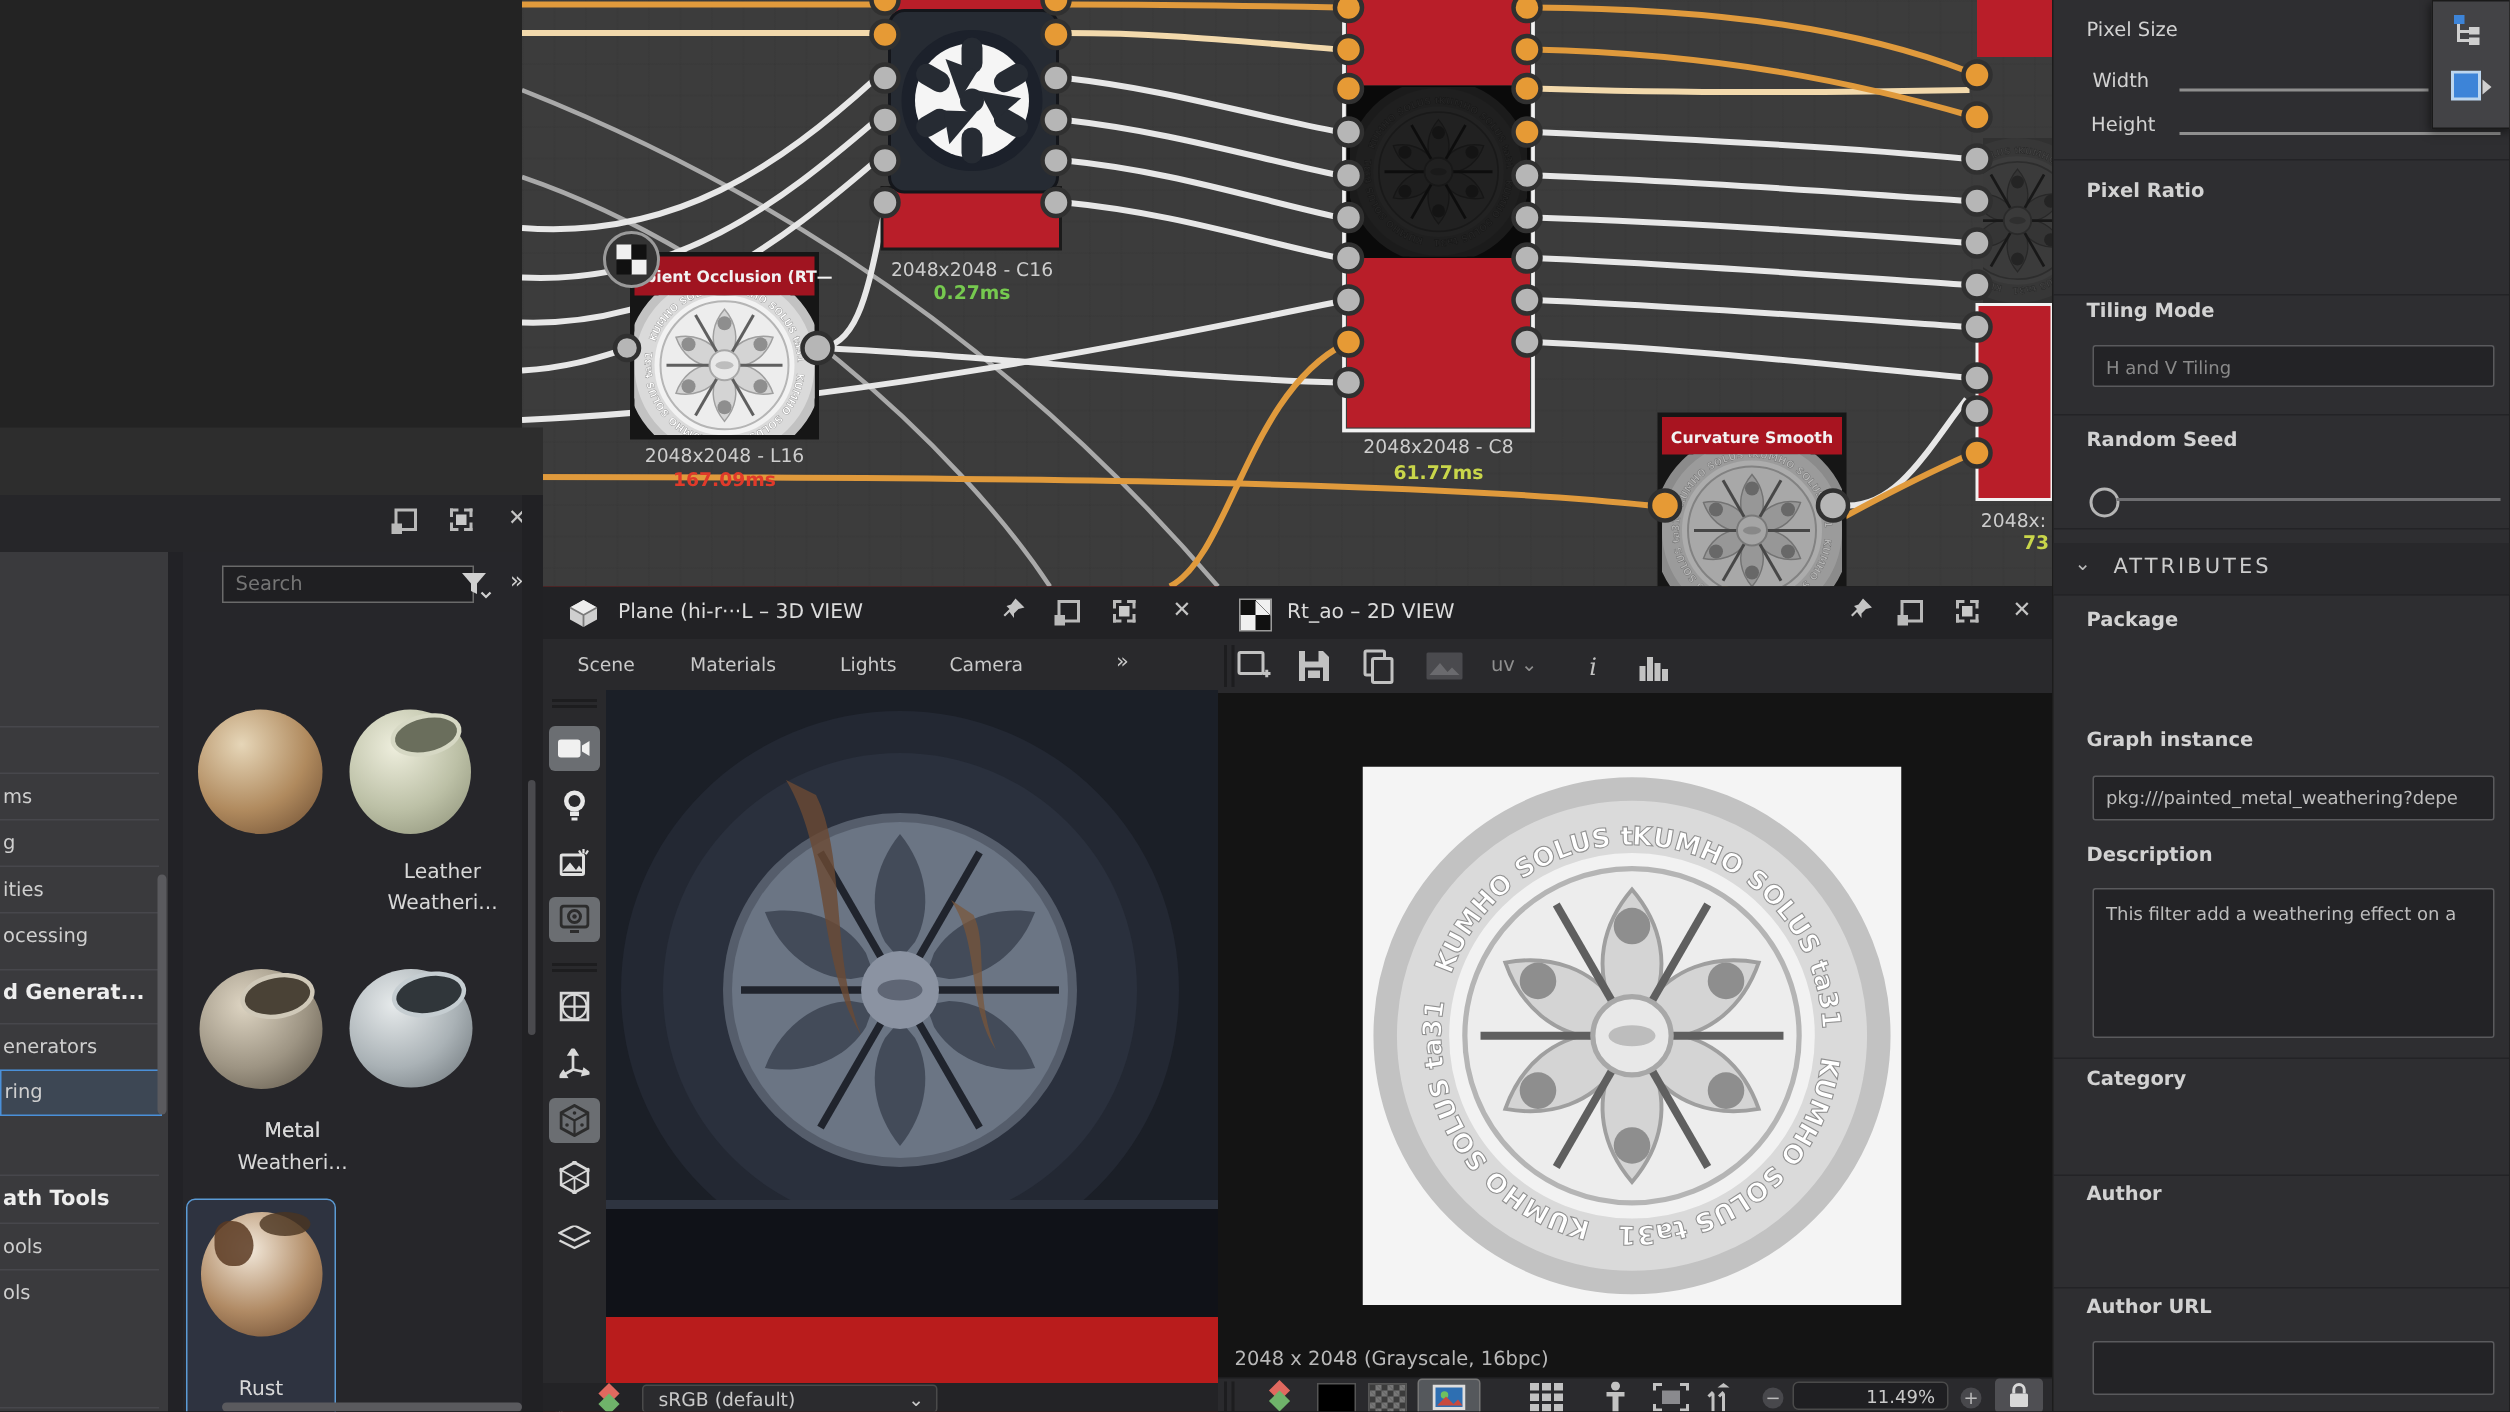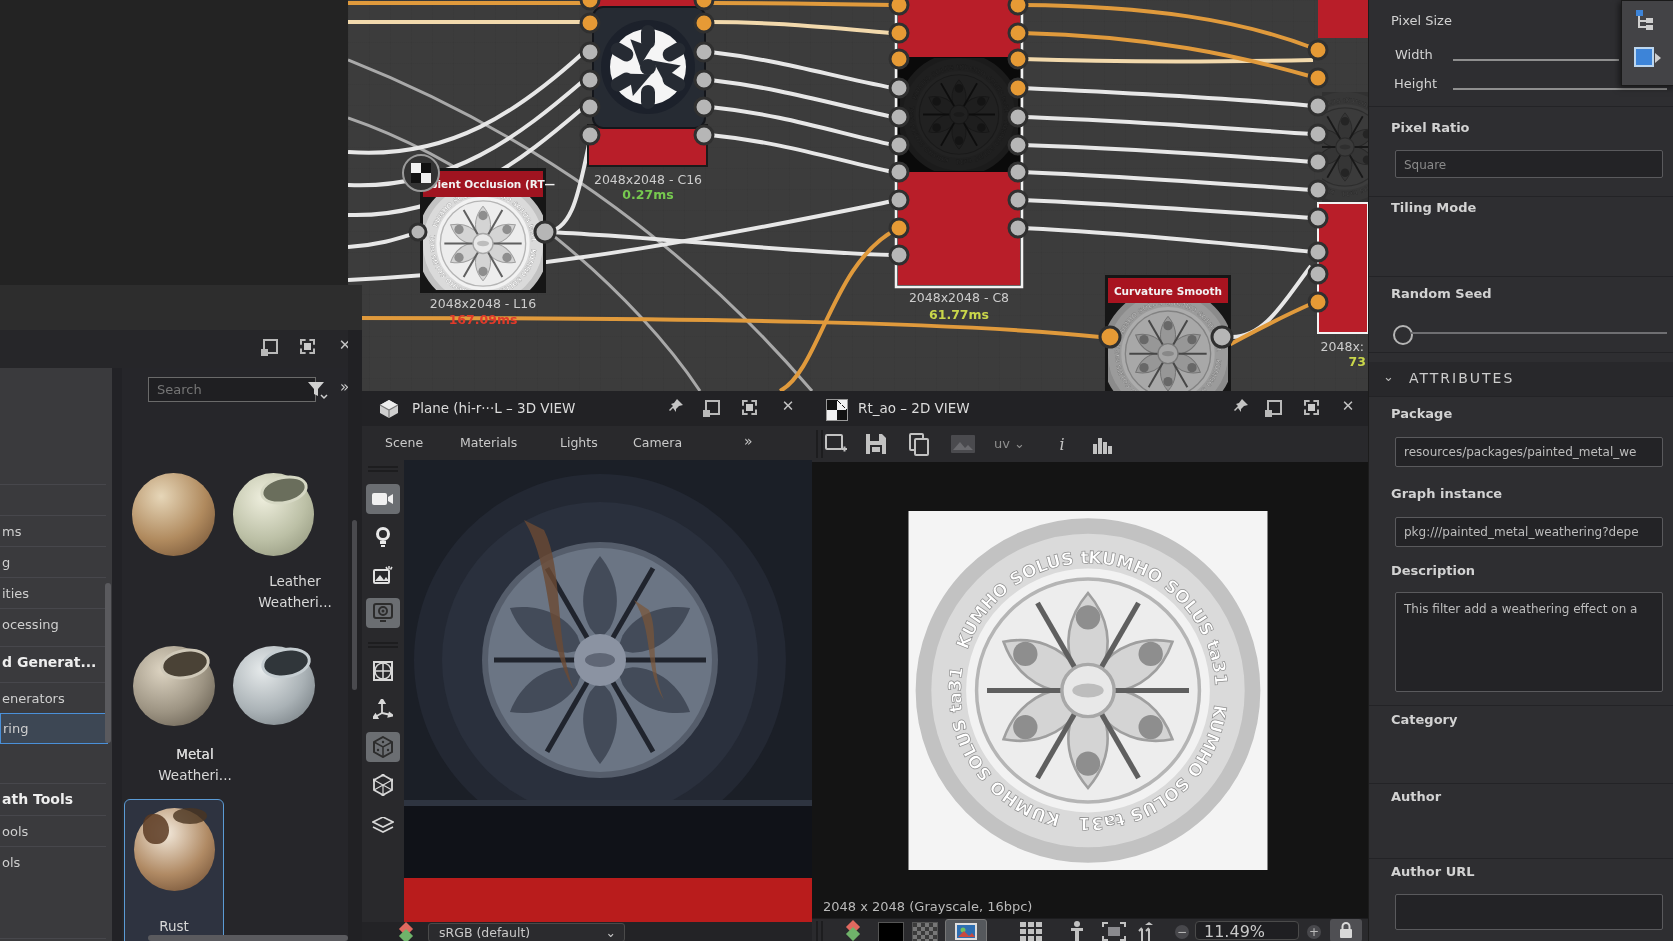--- a/index.html
+++ b/index.html
@@ -70,21 +70,21 @@
   #v2d-tools{position:absolute;left:0;top:35px;width:556px;height:36px;background:#29292c;}
   #v2d-canvas{position:absolute;left:0;top:71px;width:556px;height:436px;background:#141414;overflow:hidden;}
   #v2d-status{position:absolute;left:11px;top:508px;color:#b9b9b9;font-size:13px;}
   #v2d-bottom{position:absolute;left:0;top:527px;width:556px;height:23px;background:#2a2a2d;border-top:1px solid #1d1d1f;}
   .sw{position:absolute;top:3px;width:24px;height:20px;border:1px solid #555;}
   .iconbtn{position:absolute;display:flex;align-items:center;justify-content:center;color:#c2c2c2;}
   .checker{background-image:linear-gradient(45deg,#777 25%,transparent 25%,transparent 75%,#777 75%),linear-gradient(45deg,#777 25%,#3b3b3b 25%,#3b3b3b 75%,#777 75%);background-size:8px 8px;background-position:0 0,4px 4px;}
   .diamond2{position:relative;width:18px;height:18px;}
   .diamond2:before{content:"";position:absolute;left:3px;top:0px;width:10px;height:10px;background:#e0695f;transform:rotate(45deg);}
   .diamond2:after{content:"";position:absolute;left:3px;top:7px;width:10px;height:10px;background:#6fb36a;transform:rotate(45deg);}
-  .zbox{position:absolute;top:2px;height:19px;background:#1f1f22;border:1px solid #4a4a4a;border-radius:4px;color:#c9c9c9;font-size:16px;line-height:19px;padding:0 8px;box-sizing:border-box;}
+  .zbox{position:absolute;top:2px;height:19px;background:#1f1f22;border:1px solid #4a4a4a;border-radius:4px;color:#c9c9c9;font-size:12px;text-align:right;line-height:19px;padding:0 8px;box-sizing:border-box;}
 </style>
 </head>
 <body>
 
 <div id="app">
 
   <div id="graph" class="abs">
     <svg width="1020" height="391" viewBox="348 0 1020 391">
       <defs>
         <symbol id="wheel" viewBox="0 0 200 200">
@@ -637,38 +637,37 @@
 
   <div id="props" class="abs">
     <span class="plabel" style="top:13px;font-weight:normal">Pixel Size</span>
     <span class="plabel" style="left:26px;top:47px">Width</span>
     <div class="sline" style="left:84px;top:59px;width:166px"></div>
     <span class="plabel" style="left:25px;top:76px">Height</span>
     <div class="sline" style="left:84px;top:88px;width:214px"></div>
     <div class="psep" style="top:106px"></div>
 
     <span class="plabel" style="top:120px;font-weight:bold">Pixel Ratio</span>
-    <div class="pbox dim" style="top:150px"><span>Square</span></div>
     <div class="psep" style="top:196px"></div>
 
     <span class="plabel" style="top:198px;top:200px;font-weight:bold">Tiling Mode</span>
+    <div class="pbox dim" style="top:230px"><span>H and V Tiling</span></div>
     <div class="psep" style="top:276px"></div>
 
     <span class="plabel" style="top:286px;font-weight:bold">Random Seed</span>
     <div style="position:absolute;left:24px;top:325px;width:16px;height:16px;border-radius:50%;border:2px solid #b5b5b5;background:#2e2e31"></div>
     <div class="sline" style="left:42px;top:332px;width:256px;background:#6f6f72"></div>
     <div class="psep" style="top:352px"></div>
 
     <div id="attr-bar">
       <span class="chev">⌄</span>
       <span class="txt">ATTRIBUTES</span>
     </div>
 
     <span class="plabel" style="top:406px;font-weight:bold">Package</span>
-    <input class="pbox" style="top: 437px; height: 30px;" value="resources/packages/painted_metal_we">
     <span class="plabel" style="top:486px;font-weight:bold">Graph instance</span>
     <input class="pbox" style="top: 517px; height: 30px;" value="pkg:///painted_metal_weathering?depe">
     <span class="plabel" style="top:563px;font-weight:bold">Description</span>
     <div class="pbox" style="top:592px;height:100px;line-height:16px;padding-top:8px;white-space:normal"><span>This filter add a weathering effect on a</span></div>
     <div class="psep" style="top:705px"></div>
 
     <span class="plabel" style="top:712px;font-weight:bold">Category</span>
     <div class="psep" style="top:783px"></div>
 
     <span class="plabel" style="top:789px;font-weight:bold">Author</span>

